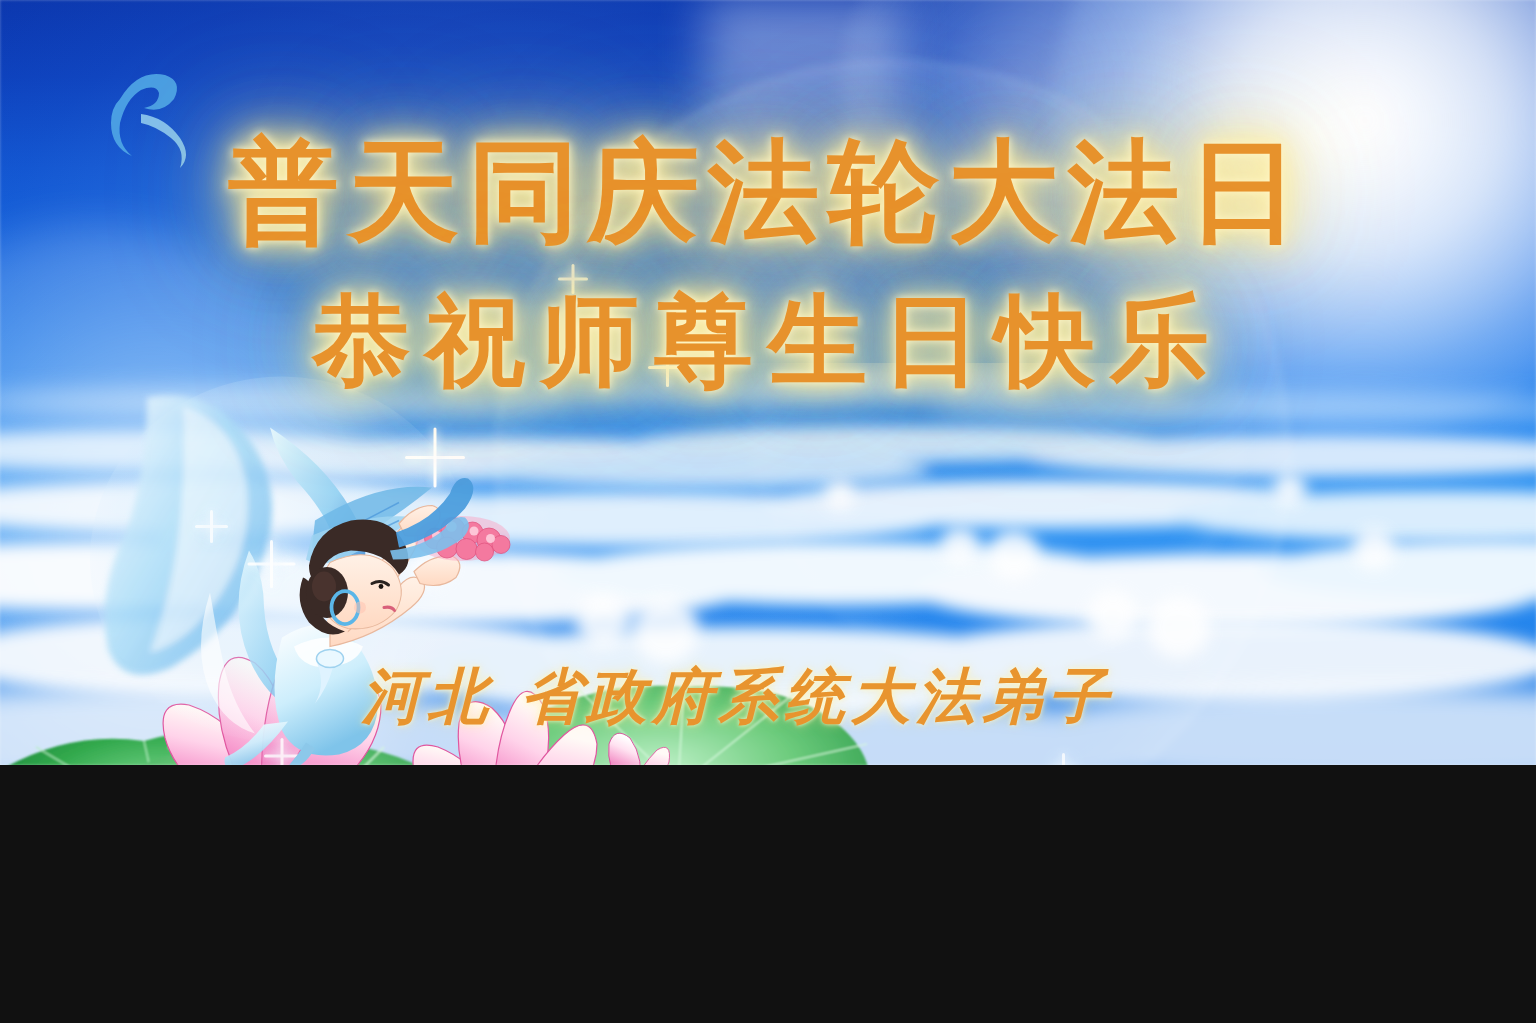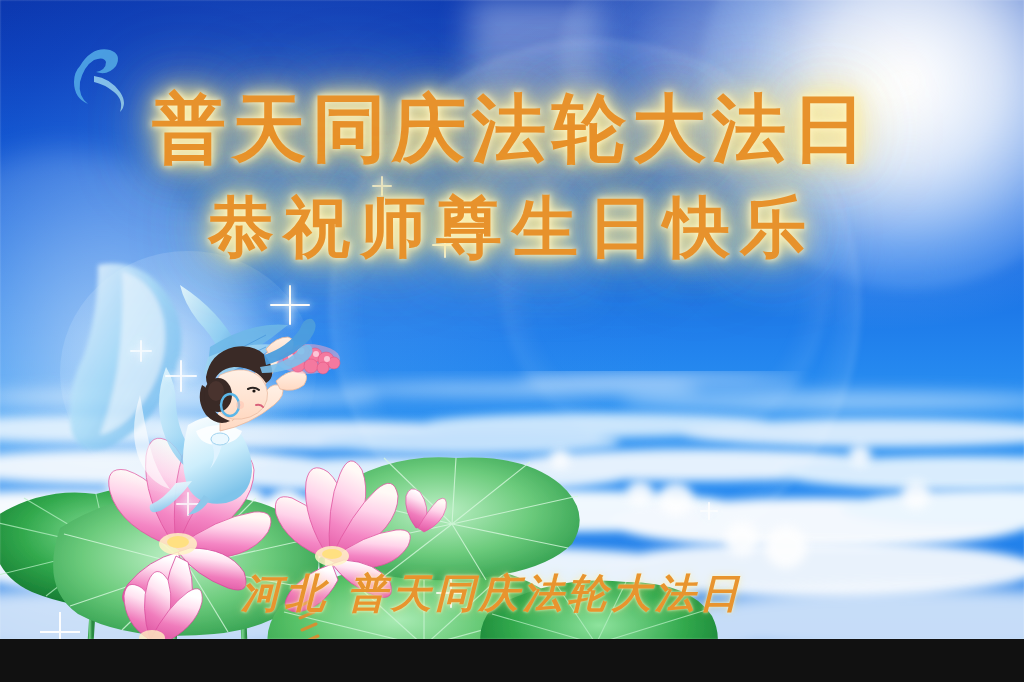--- a/index.html
+++ b/index.html
@@ -1,20 +1,20 @@
 <!DOCTYPE html>
 <html><head>
 <meta charset="utf-8">
 <style>
   html,body{margin:0;padding:0;background:#111;}
   *{box-sizing:border-box;}
 
   #card{
     position:relative;
-    width:1024px;height:639px;
+    width:1024px;height:510px;
     overflow:hidden;
     font-family:"DejaVu Sans","Liberation Sans",sans-serif;
     background:
       radial-gradient(ellipse 420px 300px at 880px 90px, rgba(255,255,255,.92) 0%, rgba(225,238,255,.55) 32%, rgba(150,195,255,.18) 62%, rgba(0,0,0,0) 80%),
       radial-gradient(ellipse 560px 420px at 300px 200px, rgba(140,200,255,.30) 0%, rgba(60,130,230,.10) 55%, rgba(0,0,0,0) 78%),
       linear-gradient(180deg,
         #0a35ad 0%,
         #0b3ebb 10%,
         #0f52cf 22%,
         #1463dd 34%,
@@ -574,17 +574,17 @@
              Q46 30 36 34 Q26 40 22 56 Q20 70 30 78 Q16 72 16 56 Q16 46 22 40 Z" fill="#4fa6e6" opacity=".92"></path>
     <path d="M36 50 Q52 52 62 66 Q70 78 62 86 Q66 74 56 66 Q46 58 36 56 Z" fill="#8fcbef" opacity=".9"></path>
   </svg>
 
   <div id="headline">
     <div class="hl-line" id="hl-line1">普天同庆法轮大法日</div>
     <div class="hl-line" id="hl-line2">恭祝师尊生日快乐</div>
   </div>
 
   <div id="signature">
-    <span class="sig-text">河北 普天同庆法轮大法日</span>
+    <span class="sig-text">河北 省政府系统大法弟子</span>
   </div>
 
   <div id="vignette"></div>
 </div>
 
 </body></html>

